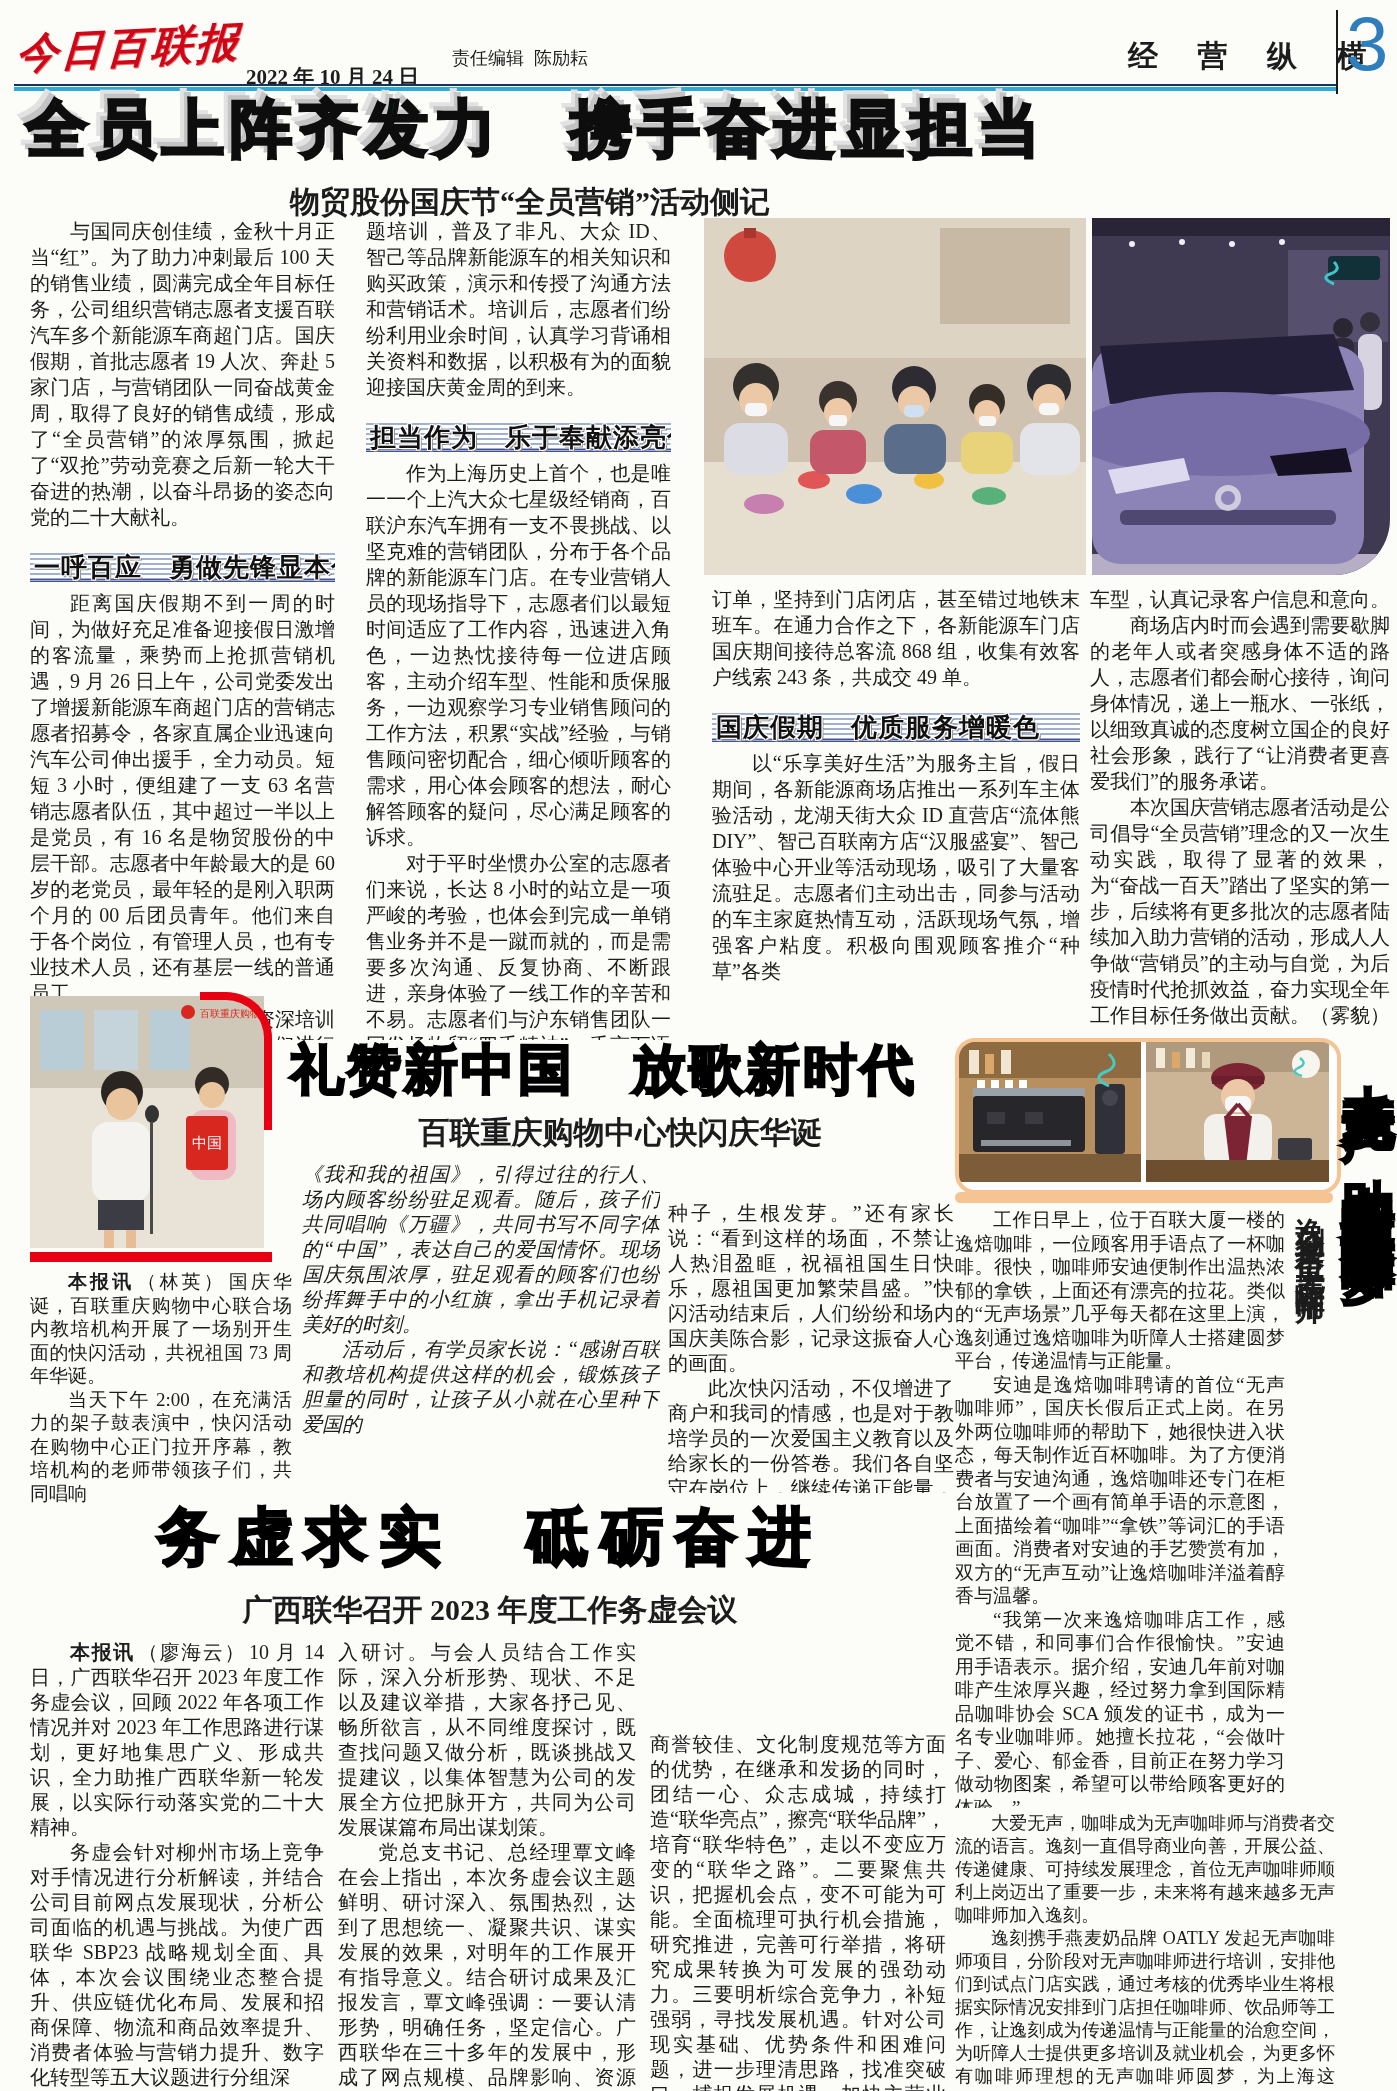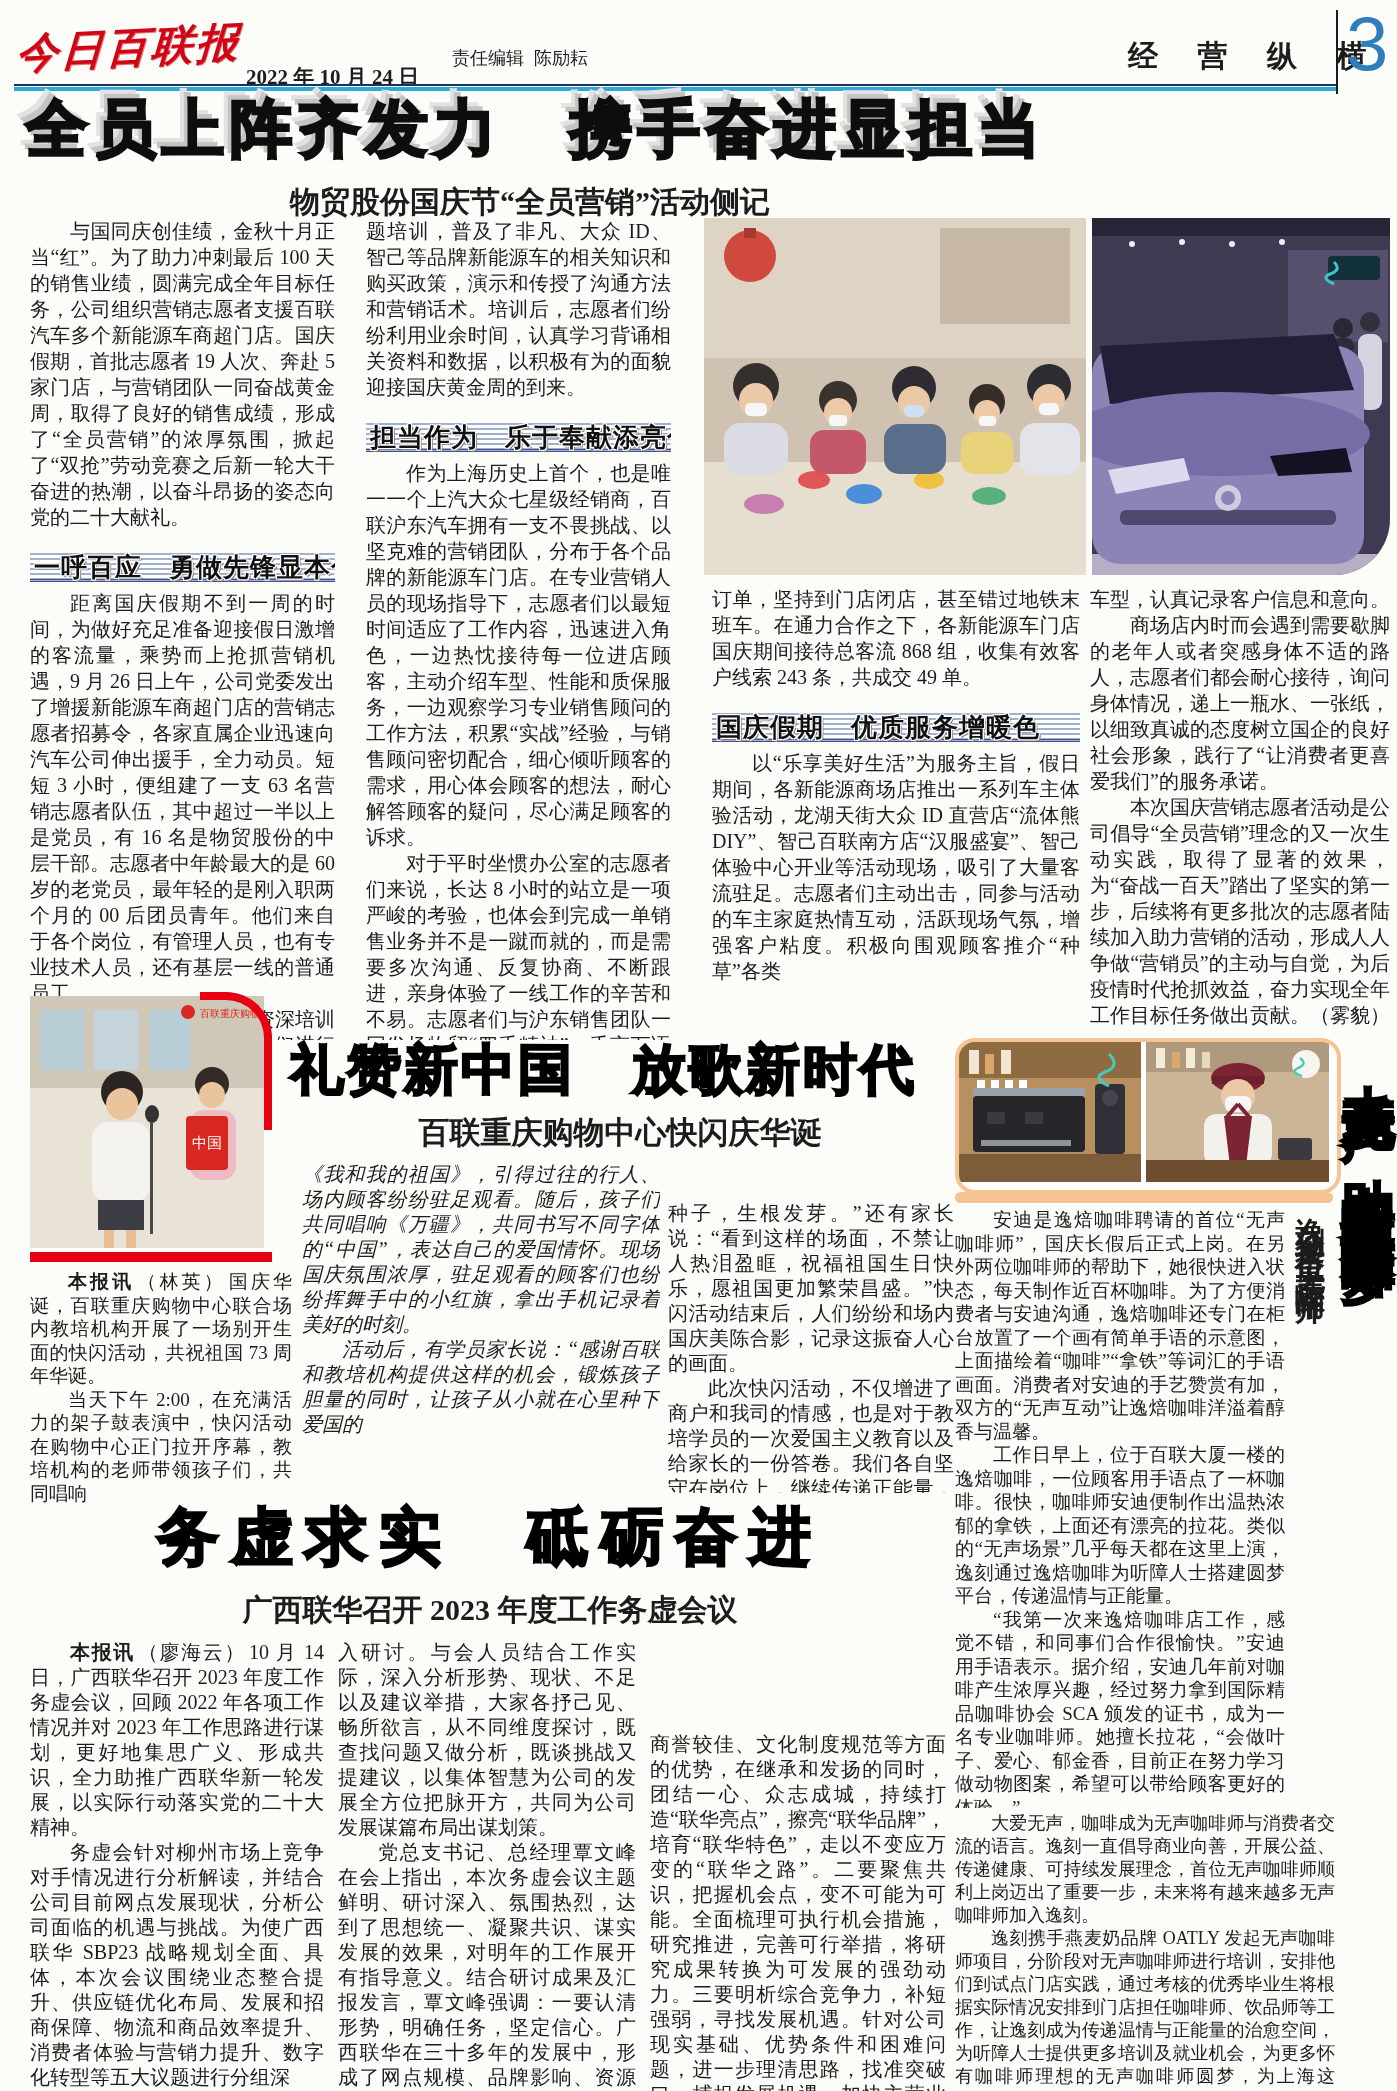--- a/index.html
+++ b/index.html
@@ -306,22 +306,22 @@
         <rect x="132" y="96" width="34" height="22" rx="3" fill="#3a3a40"></rect>
       </svg>
     </div>
   </div>
   <div class="abs peach-bar" style="left:955px; top:1192px; width:378px; height:11px;"></div>
 
   <div class="abs vert fat v-headline" style="left:1332px; top:1042px; width:64px; height:990px;">大爱无声　助力听障人士圆咖啡梦</div>
   <div class="abs vert v-sub" style="left:1288px; top:1194px; width:42px; height:560px;">逸刻迎来首位『无声咖啡师』</div>
 
   <div class="abs bt f19" style="left:955px; top:1208px; width:330px; height:600px;">
+    <p>工作日早上，位于百联大厦一楼的逸焙咖啡，一位顾客用手语点了一杯咖啡。很快，咖啡师安迪便制作出温热浓郁的拿铁，上面还有漂亮的拉花。类似的“无声场景”几乎每天都在这里上演，逸刻通过逸焙咖啡为听障人士搭建圆梦平台，传递温情与正能量。</p>
     <p>安迪是逸焙咖啡聘请的首位“无声咖啡师”，国庆长假后正式上岗。在另外两位咖啡师的帮助下，她很快进入状态，每天制作近百杯咖啡。为了方便消费者与安迪沟通，逸焙咖啡还专门在柜台放置了一个画有简单手语的示意图，上面描绘着“咖啡”“拿铁”等词汇的手语画面。消费者对安迪的手艺赞赏有加，双方的“无声互动”让逸焙咖啡洋溢着醇香与温馨。</p>
-    <p>工作日早上，位于百联大厦一楼的逸焙咖啡，一位顾客用手语点了一杯咖啡。很快，咖啡师安迪便制作出温热浓郁的拿铁，上面还有漂亮的拉花。类似的“无声场景”几乎每天都在这里上演，逸刻通过逸焙咖啡为听障人士搭建圆梦平台，传递温情与正能量。</p>
     <p>“我第一次来逸焙咖啡店工作，感觉不错，和同事们合作很愉快。”安迪用手语表示。据介绍，安迪几年前对咖啡产生浓厚兴趣，经过努力拿到国际精品咖啡协会 SCA 颁发的证书，成为一名专业咖啡师。她擅长拉花，“会做叶子、爱心、郁金香，目前正在努力学习做动物图案，希望可以带给顾客更好的体验。”</p>
   </div>
   <div class="abs bt f18" style="left:955px; top:1812px; width:380px; height:274px;">
     <p>大爱无声，咖啡成为无声咖啡师与消费者交流的语言。逸刻一直倡导商业向善，开展公益、传递健康、可持续发展理念，首位无声咖啡师顺利上岗迈出了重要一步，未来将有越来越多无声咖啡师加入逸刻。</p>
     <p>逸刻携手燕麦奶品牌 OATLY 发起无声咖啡师项目，分阶段对无声咖啡师进行培训，安排他们到试点门店实践，通过考核的优秀毕业生将根据实际情况安排到门店担任咖啡师、饮品师等工作，让逸刻成为传递温情与正能量的治愈空间，为听障人士提供更多培训及就业机会，为更多怀有咖啡师理想的无声咖啡师圆梦，为上海这座“咖啡之城”再添公益色彩。（亦可）</p>
   </div>
 
 </div>
 
 </body></html>

